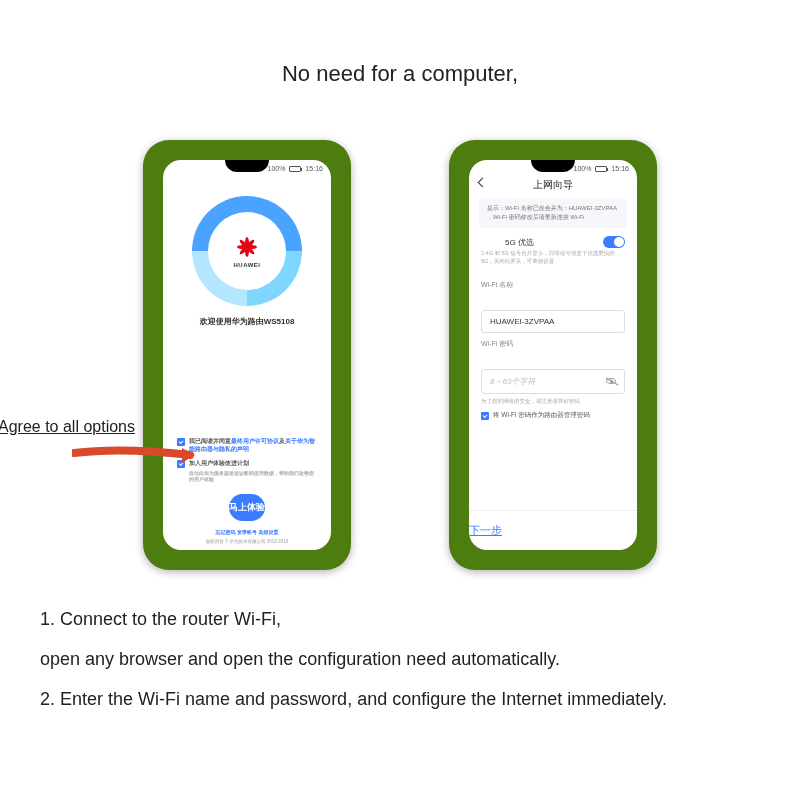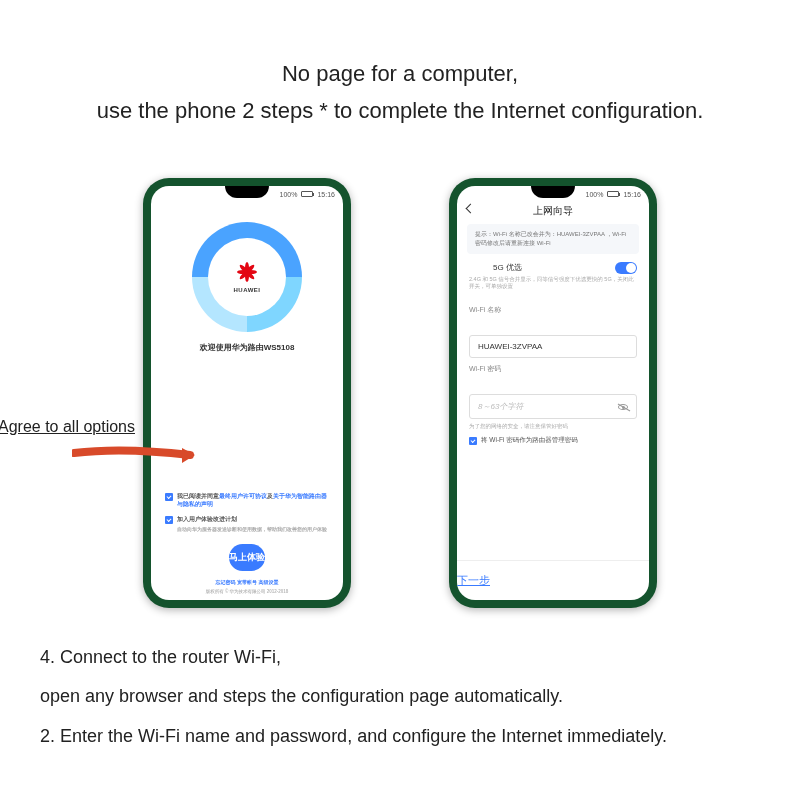--- a/index.html
+++ b/index.html
@@ -1,19 +1,19 @@
 <!DOCTYPE html>
 <html><head>
 <meta charset="utf-8">
 <style>
   * { box-sizing: border-box; margin: 0; padding: 0; }
   body { width: 800px; height: 800px; background: #fff; font-family: Arial, sans-serif; position: relative; overflow: hidden; }
   .headline { text-align: center; font-size: 22px; color: #222; line-height: 1.7; padding-top: 55px; }
   .phones-row { display: flex; justify-content: center; gap: 98px; margin-top: 48px; position: relative; }
-  .phone { width: 208px; height: 430px; background: #14532d; border-radius: 26px; position: relative; padding: 8px; box-shadow: 0 2px 8px rgba(0,0,0,0.3); }
+  .phone { width: 208px; height: 430px; background: #4d7c0f; border-radius: 26px; position: relative; padding: 20px; box-shadow: 0 2px 8px rgba(0,0,0,0.3); }
   .phone-screen { width: 100%; height: 100%; background: #fff; border-radius: 18px; position: relative; overflow: hidden; display: flex; flex-direction: column; }
   .notch { position: absolute; top: 0; left: 50%; transform: translateX(-50%); width: 44px; height: 12px; background: #000; border-radius: 0 0 14px 14px; z-index: 10; }
   .statusbar { display: flex; justify-content: flex-end; align-items: center; font-size: 7px; color: #555; padding: 3px 8px 0 0; gap: 4px; height: 14px; }
   .battery-icon { display: inline-block; width: 12px; height: 6px; border: 0.7px solid #555; border-radius: 1px; position: relative; }
   .battery-icon::after { content: ''; position: absolute; right: -2px; top: 1px; width: 1px; height: 3px; background: #555; }
   
   .p1-body { flex: 1; display: flex; flex-direction: column; align-items: center; font-weight: bold; }
   .ring { width: 110px; height: 110px; border-radius: 50%; margin-top: 22px; position: relative; background: conic-gradient(#4aa3ff 0deg 90deg, #7fd6ff 90deg 180deg, #b4e6ff 180deg 270deg, #4aa3ff 270deg 360deg); display: flex; align-items: center; justify-content: center; }
   .ring-inner { width: 78px; height: 78px; background: #fff; border-radius: 50%; display: flex; flex-direction: column; align-items: center; justify-content: center; }
   .huawei-logo { width: 24px; height: 24px; position: relative; }
@@ -50,22 +50,21 @@
   
   .callout { position: absolute; left: -2px; top: 418px; font-size: 16px; color: #222; text-decoration: underline; z-index: 20; }
   .arrow-swoosh { position: absolute; left: 72px; top: 445px; width: 125px; height: 22px; z-index: 20; }
   
   .steps { padding: 30px 40px 0; font-size: 18px; color: #222; line-height: 2.2; }
 </style>
 </head>
 <body>
 
 <div class="headline">
-  <div>No page for a computer,</div>
-  <div>use the phone 2 steps * to complete the Internet configuration.</div>
+  <div>No need for a computer,</div>
 </div>
 
 <div class="callout">Agree to all options</div>
 <svg class="arrow-swoosh" viewBox="0 0 125 22">
   <path d="M 2 8 Q 50 2 118 10" stroke="#d84a2a" stroke-width="8" fill="none" stroke-linecap="round"></path>
   <path d="M 110 3 L 123 10 L 110 18" fill="#d84a2a"></path>
 </svg>
 
 <div class="phones-row">
 
@@ -149,16 +148,16 @@
         <div class="chk-box"></div>
         <span>将 Wi-Fi 密码作为路由器管理密码</span>
       </div>
       <div class="next-btn">下一步</div>
     </div>
   </div>
 
 </div>
 
 <div class="steps">
-  <div>4. Connect to the router Wi-Fi,</div>
-  <div>open any browser and steps the configuration page automatically.</div>
+  <div>1. Connect to the router Wi-Fi,</div>
+  <div>open any browser and open the configuration need automatically.</div>
   <div>2. Enter the Wi-Fi name and password, and configure the Internet immediately.</div>
 </div>
 
 </body></html>

